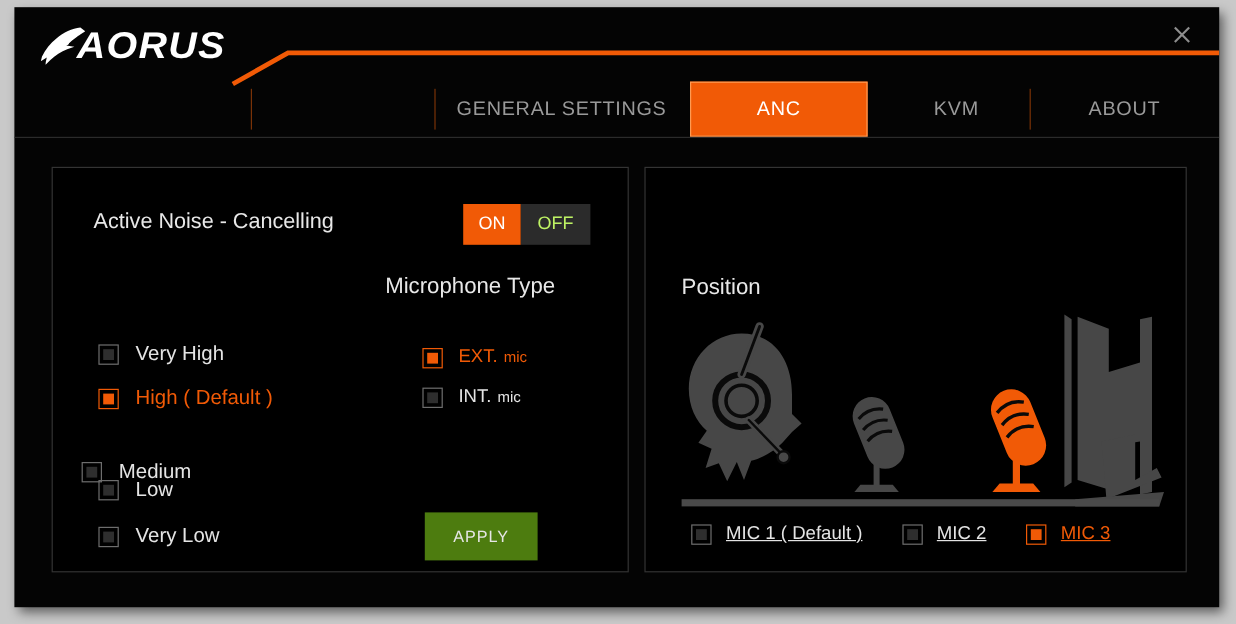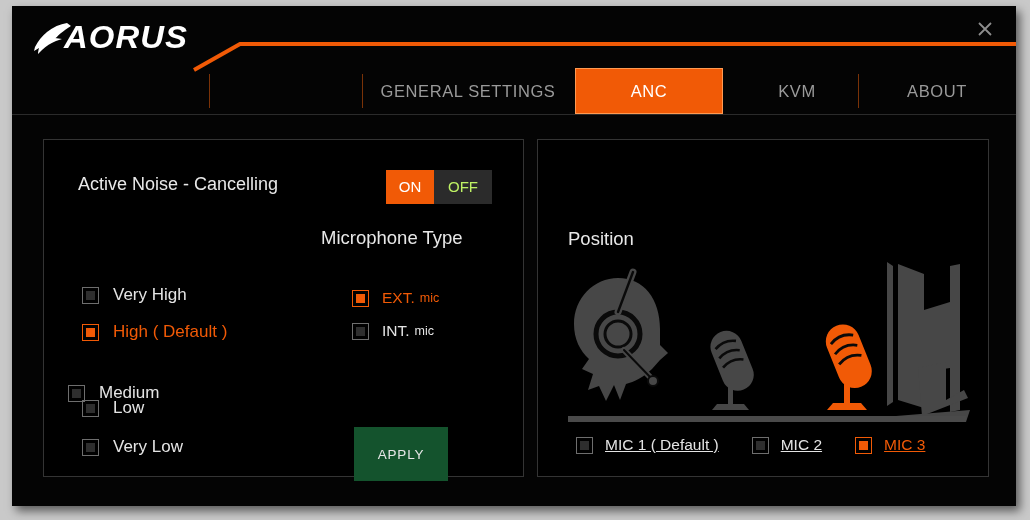--- a/index.html
+++ b/index.html
@@ -61,22 +61,22 @@
         display:flex;align-items:center;justify-content:center;flex:none;}
   .cbox i{display:block;width:9px;height:9px;background:#2e2e2e;}
   .cbox.sel{border-color:#f15a06;}
   .cbox.sel i{background:#f15a06;}
   .cb-label{margin-left:14px;font-size:17px;color:#e4e4e4;white-space:nowrap;}
   .cb-label.sel{color:#f15a06;}
 
   .mic-type-row .cb-label{margin-left:13px;font-size:15.5px;}
   .mic-type-row .sub{font-size:12.5px;margin-left:5px;}
 
-  .apply-btn{position:absolute;left:310px;top:287px;width:94px;height:54px;
-    background:#14532d;color:#e6e6e6;font-size:13.5px;letter-spacing:.8px;
+  .apply-btn{position:absolute;left:310px;top:287px;width:94px;height:40px;
+    background:#4d7c0f;color:#e6e6e6;font-size:13.5px;letter-spacing:.8px;
     display:flex;align-items:center;justify-content:center;cursor:pointer;}
 
   
   #pos-title{left:30px;top:88px;}
   .illus{position:absolute;left:18px;top:110px;width:420px;height:175px;}
   .desk-line{position:absolute;left:30px;top:276px;width:398px;height:6px;background:#4a4a4a;}
 
   .mic-opts{position:absolute;left:38px;top:296px;display:flex;align-items:center;}
   .mic-opt{display:flex;align-items:center;cursor:pointer;}
   .mic-opt .cb-label{margin-left:12px;font-size:15.5px;text-decoration:underline;}

